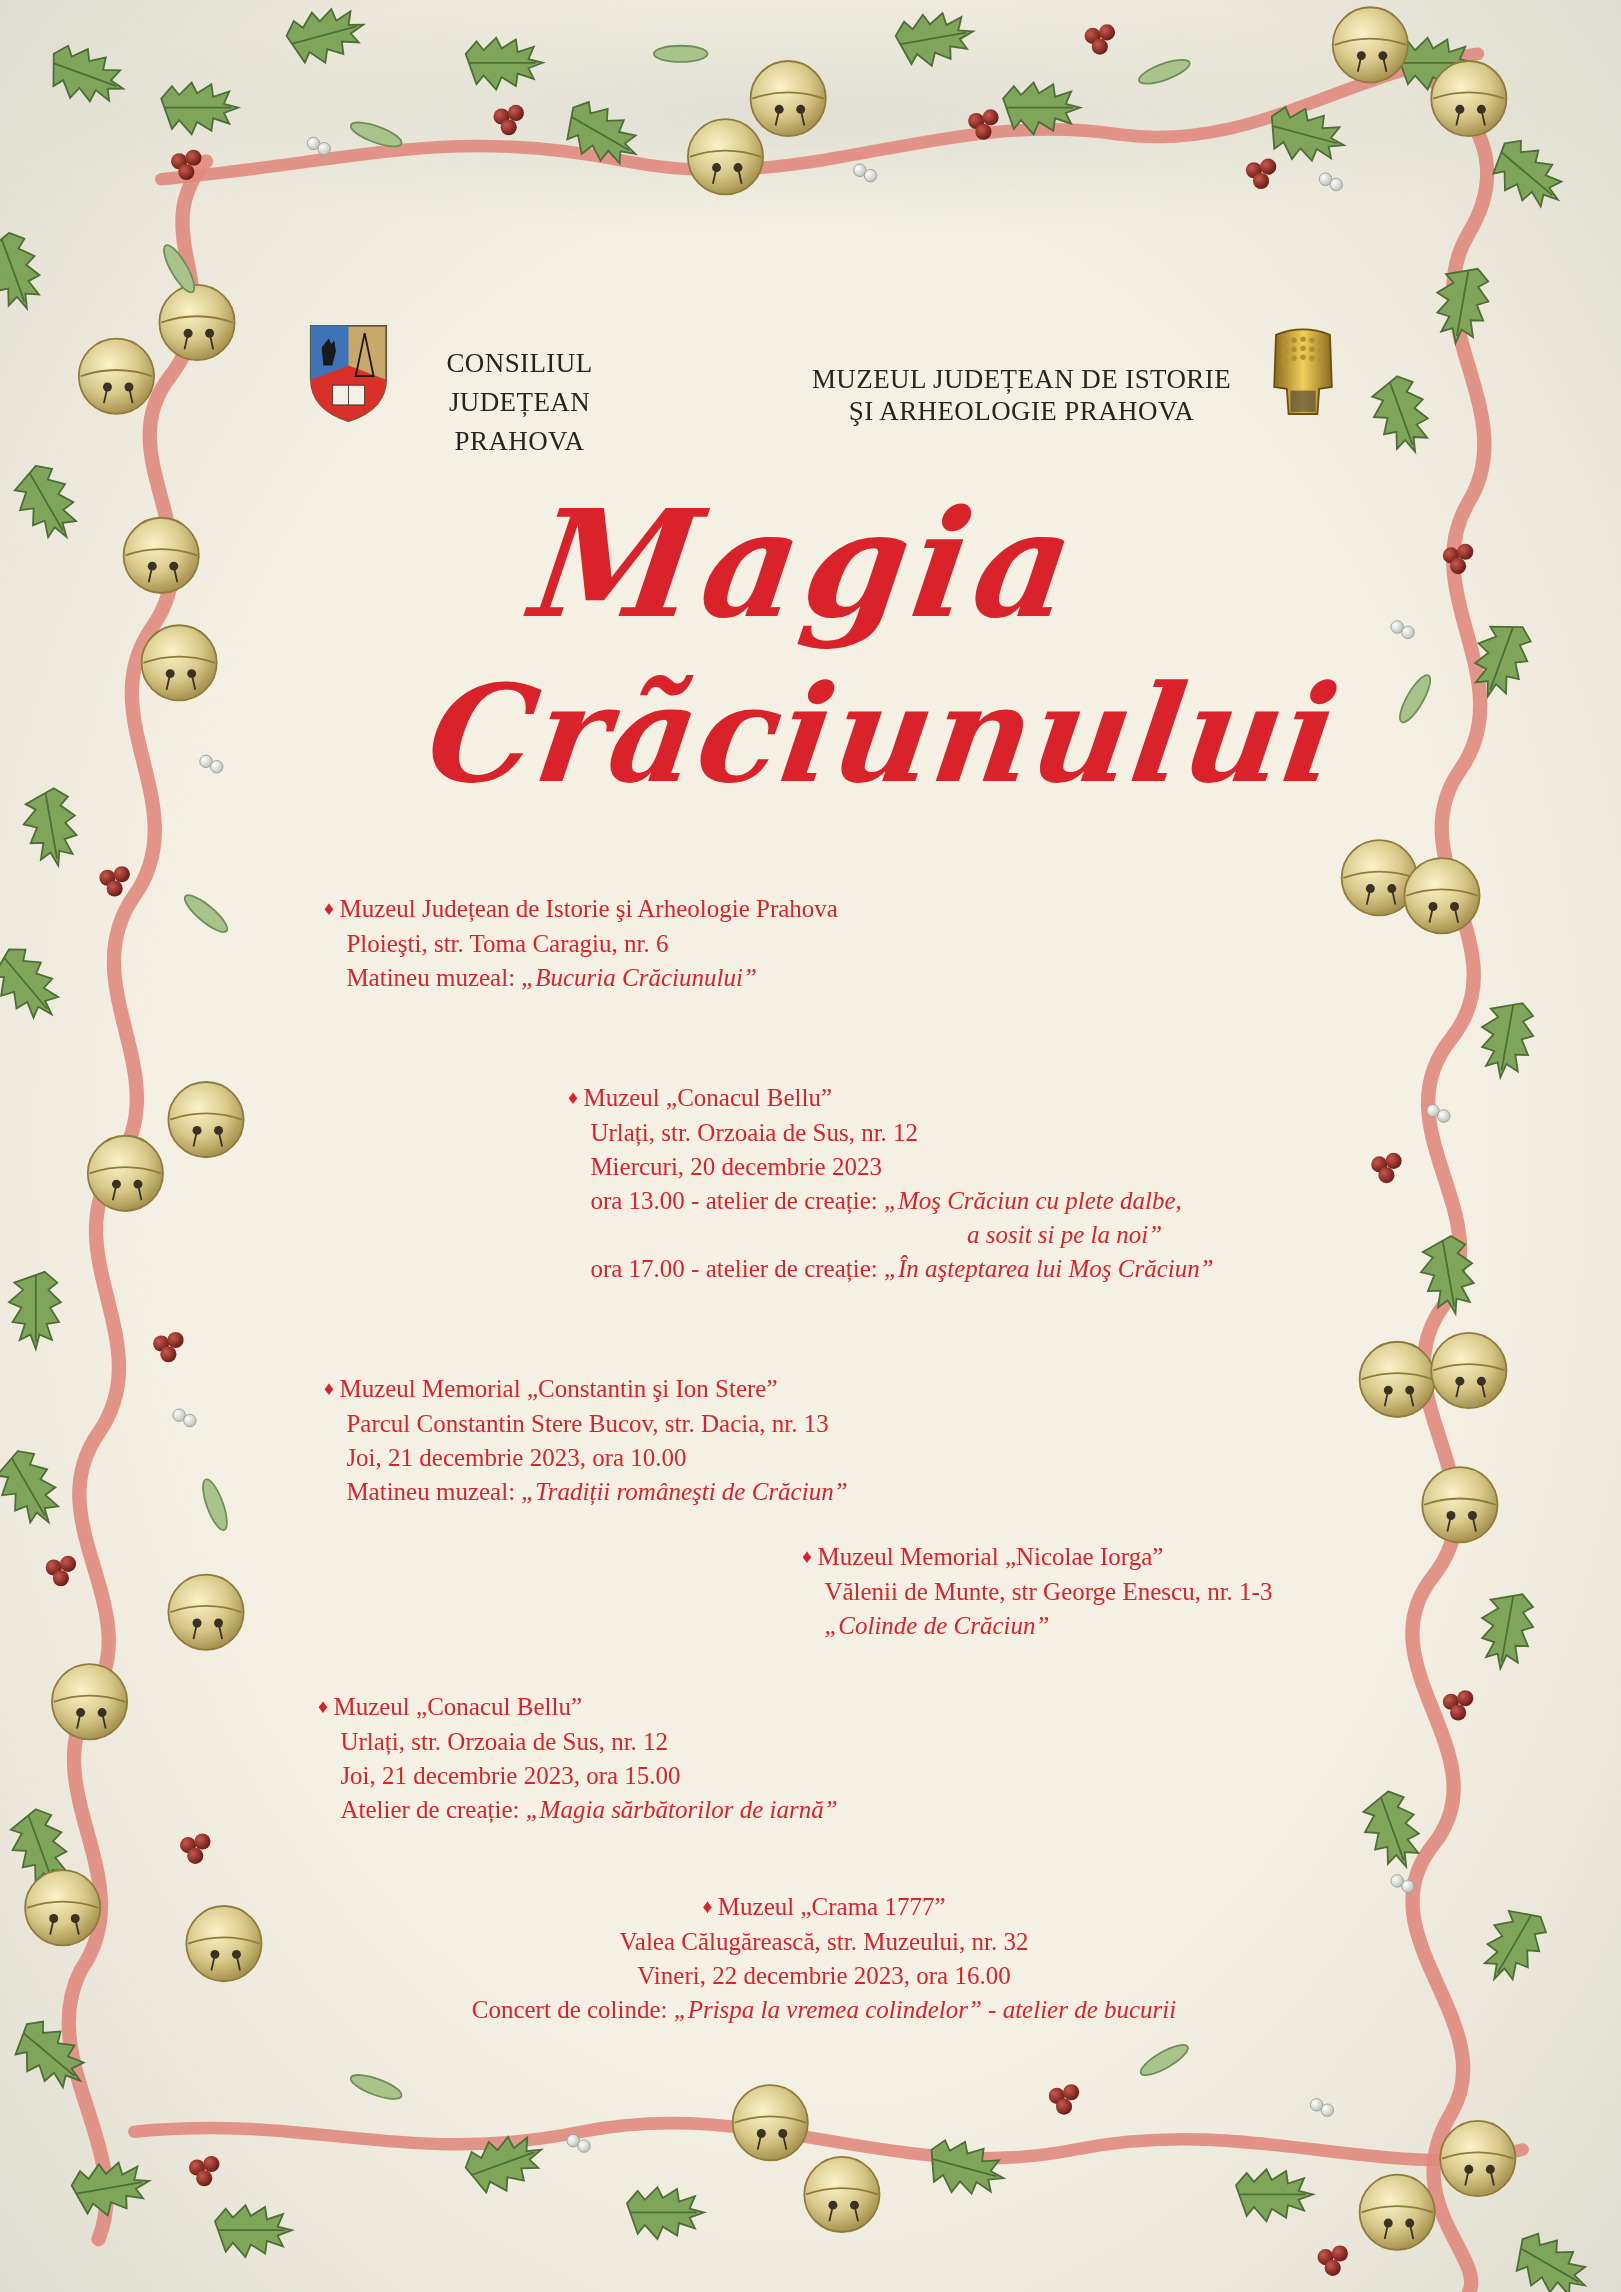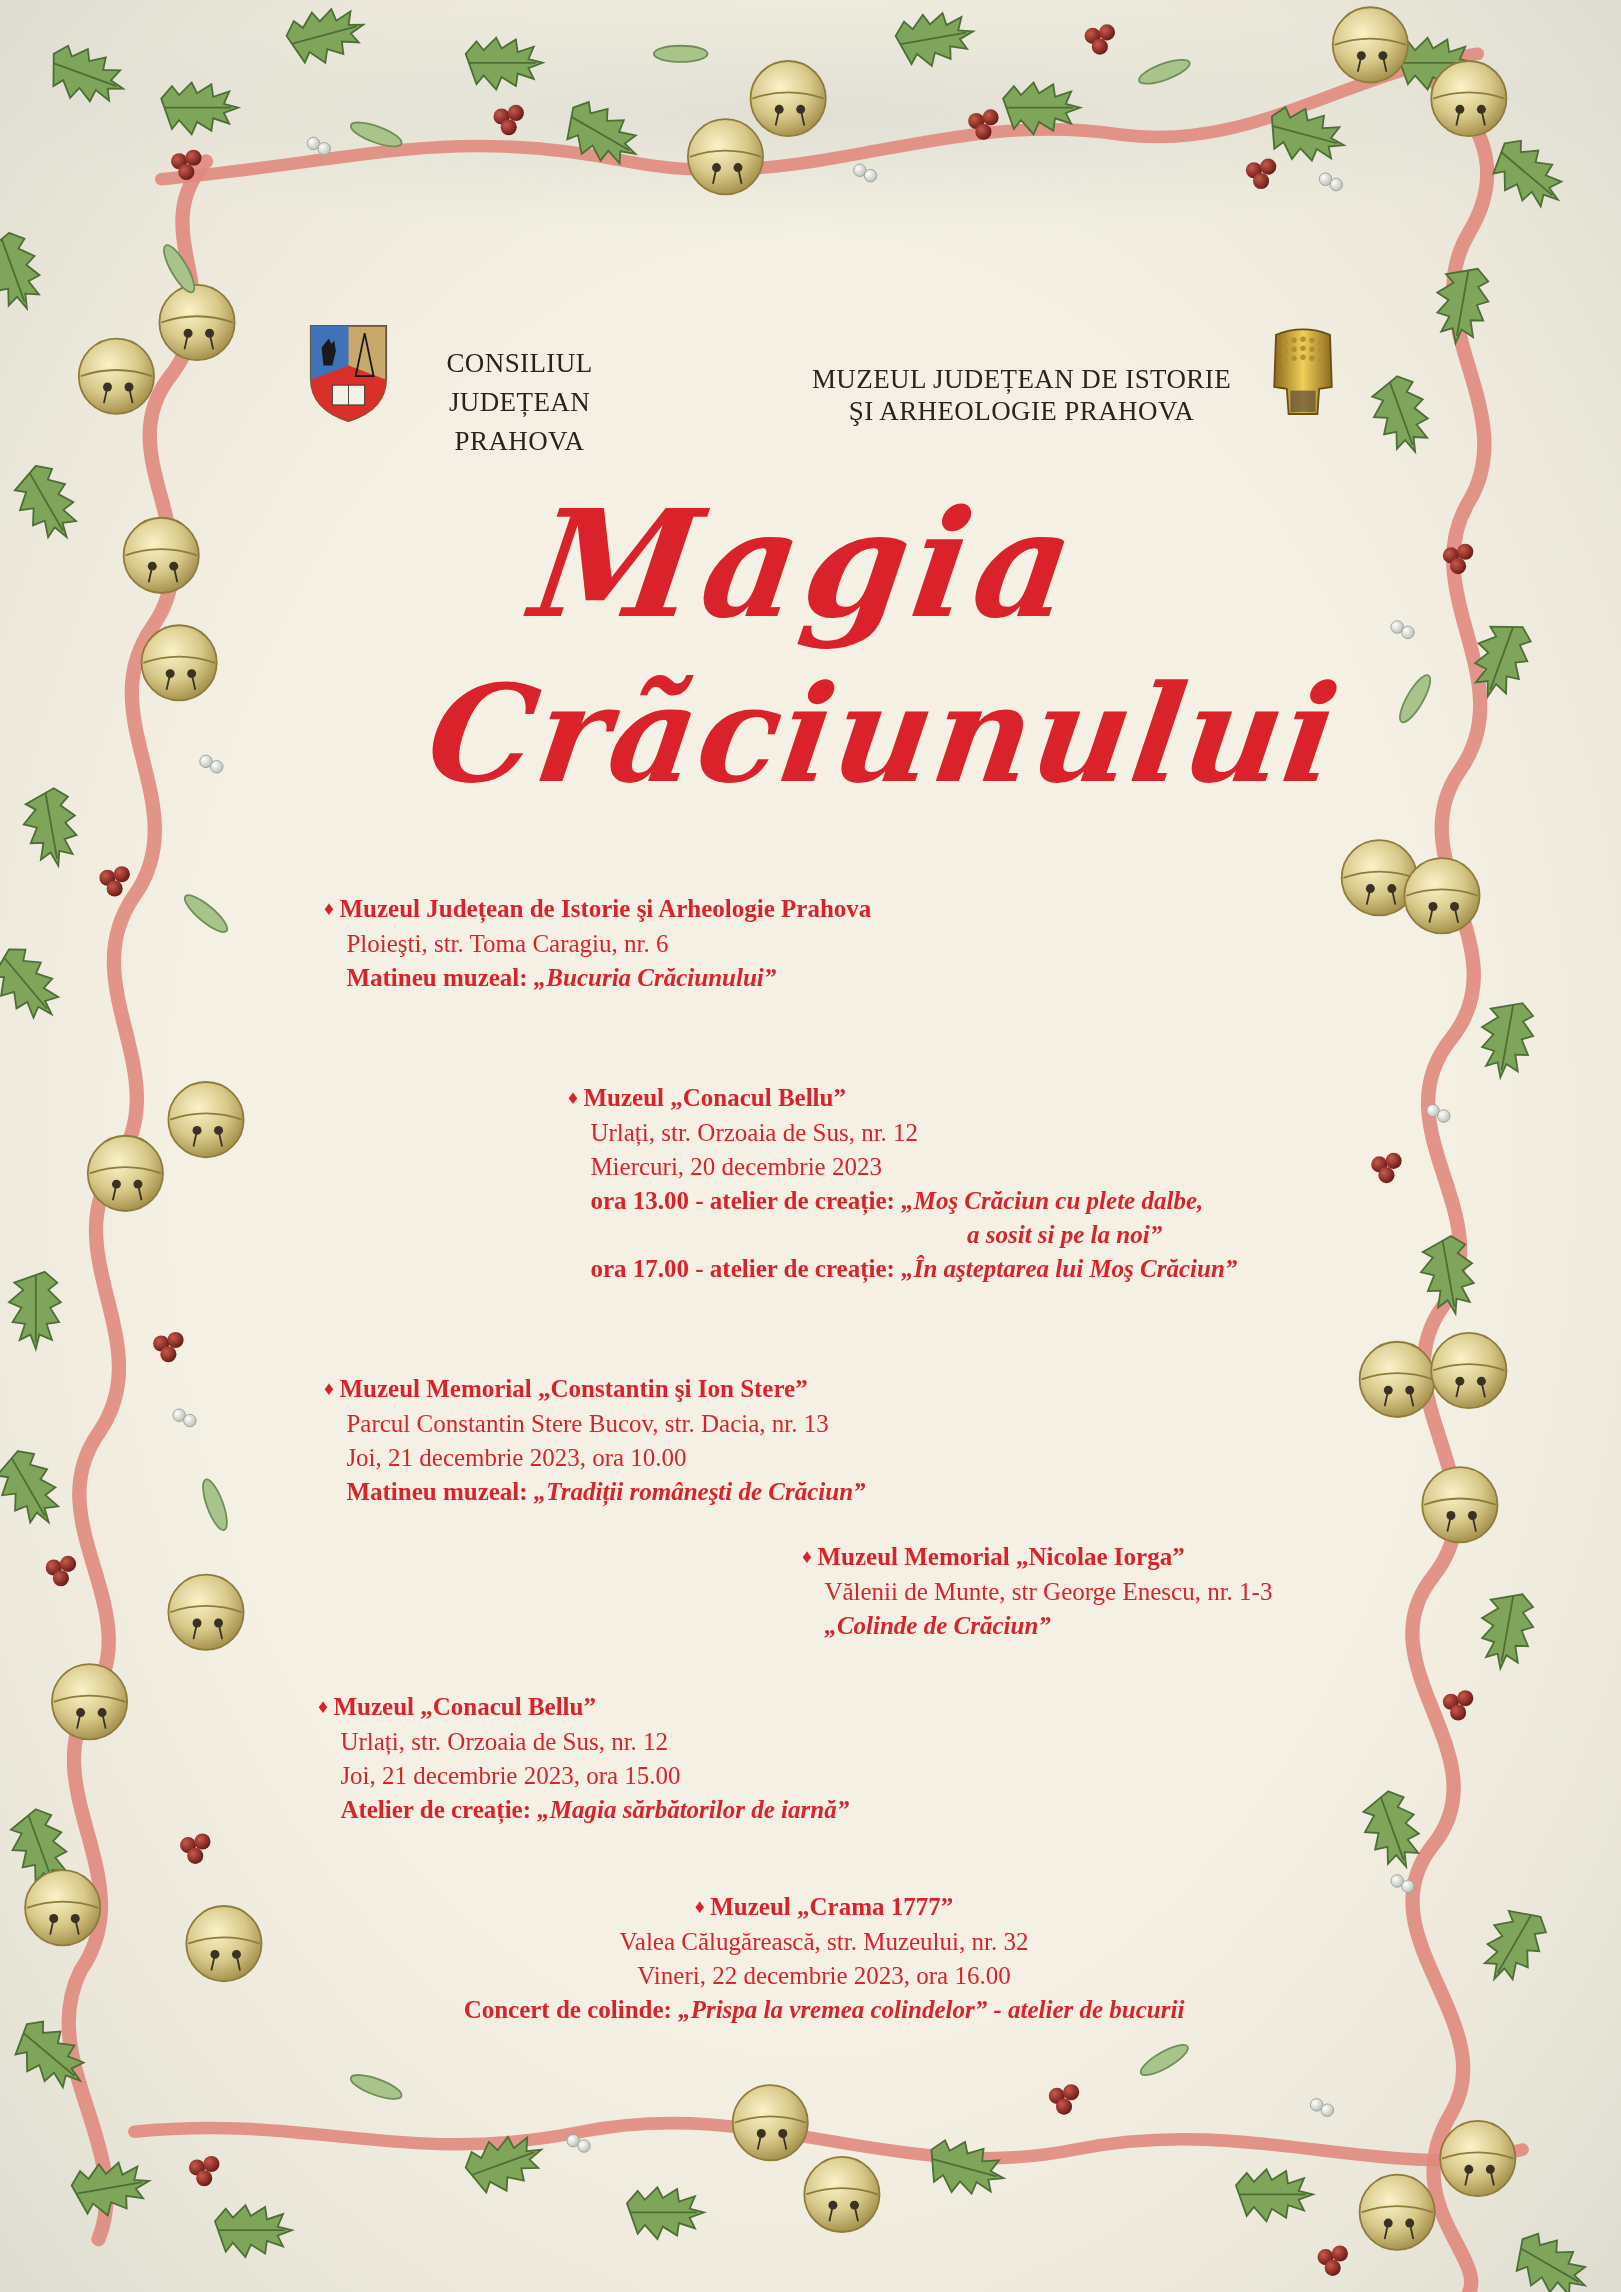--- a/index.html
+++ b/index.html
@@ -13,24 +13,24 @@
   .logo-right { position:absolute; right:0; top:0; width:72px; height:99px; }
   .org-left { position:absolute; left:94px; top:19.7px; width:233px; text-align:center;
               font-size:27px; line-height:39px; color:#2b2320; letter-spacing:0.4px; }
   .org-right { position:absolute; left:502px; top:19.7px; width:421px; text-align:center;
                font-size:27px; line-height:32px; color:#2b2320; letter-spacing:0.4px;margin-top:19px; }
   .title { position:absolute; left:430px; width:752px; text-align:center; color:#d9222a;
            font-family:"DejaVu Serif", "Liberation Serif", serif; font-style:italic; font-weight:bold; }
   .title-1 { top:488px; font-size:148px; line-height:152px; letter-spacing:5.4px; transform:skewX(-8deg); }
   .title-2 { top:658px; font-size:134px; line-height:152px; letter-spacing:1.8px; transform:skewX(-8deg); }
   .event { position:absolute; color:#d9222a; font-size:25px; line-height:34px; }
-  .event .name { font-weight:bold; }
+  .event .name { font-weight:normal; }
   .event .bullet { font-size:19.7px; margin-right:5.4px; position:relative; top:-1.8px; }
   .event .indent { padding-left:22.4px; }
-  .event b { font-weight:bold;text-align:center; }
+  .event b { font-weight:normal;text-align:center; }
   .event i { font-style:italic; }
   .center { text-align:center;margin-top:16px; }
 </style>
 </head>
 <body>
 
 <div class="page"></div>
 
 <svg class="frame-svg" viewBox="0 0 1811 2560">
   <defs>

